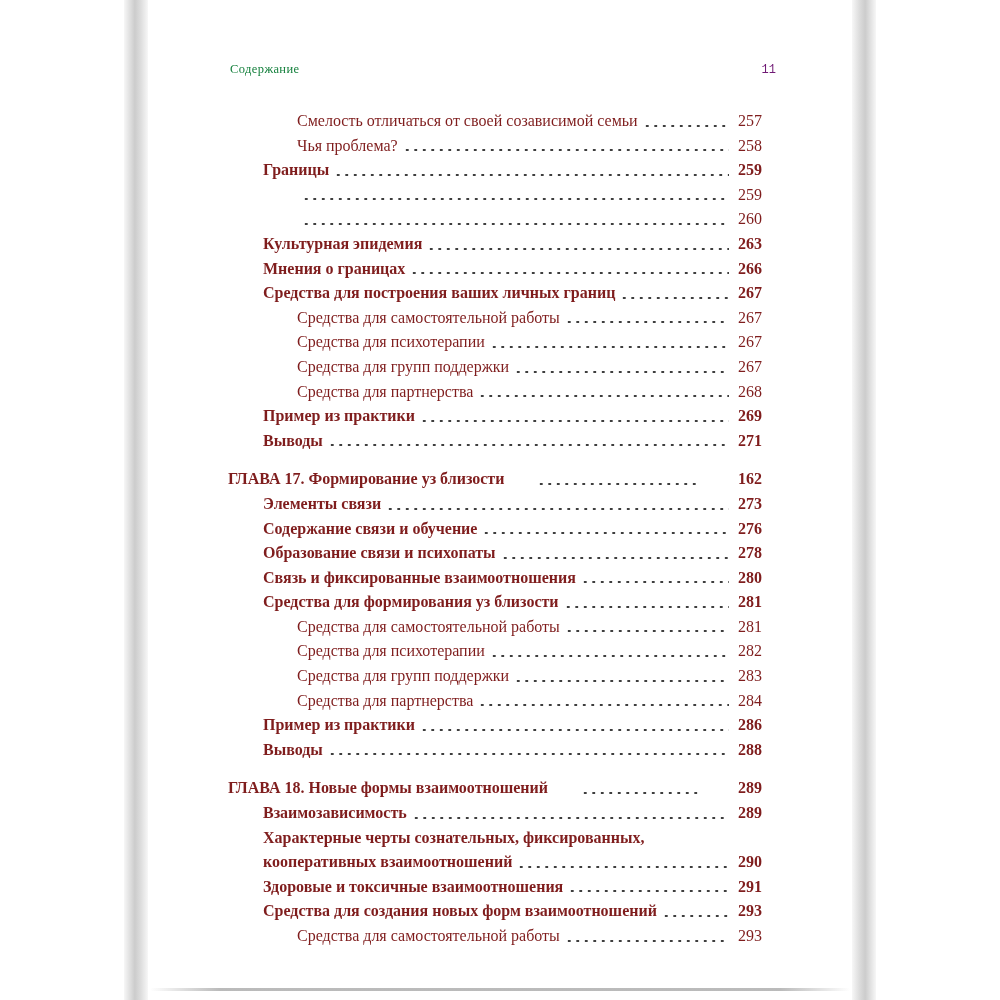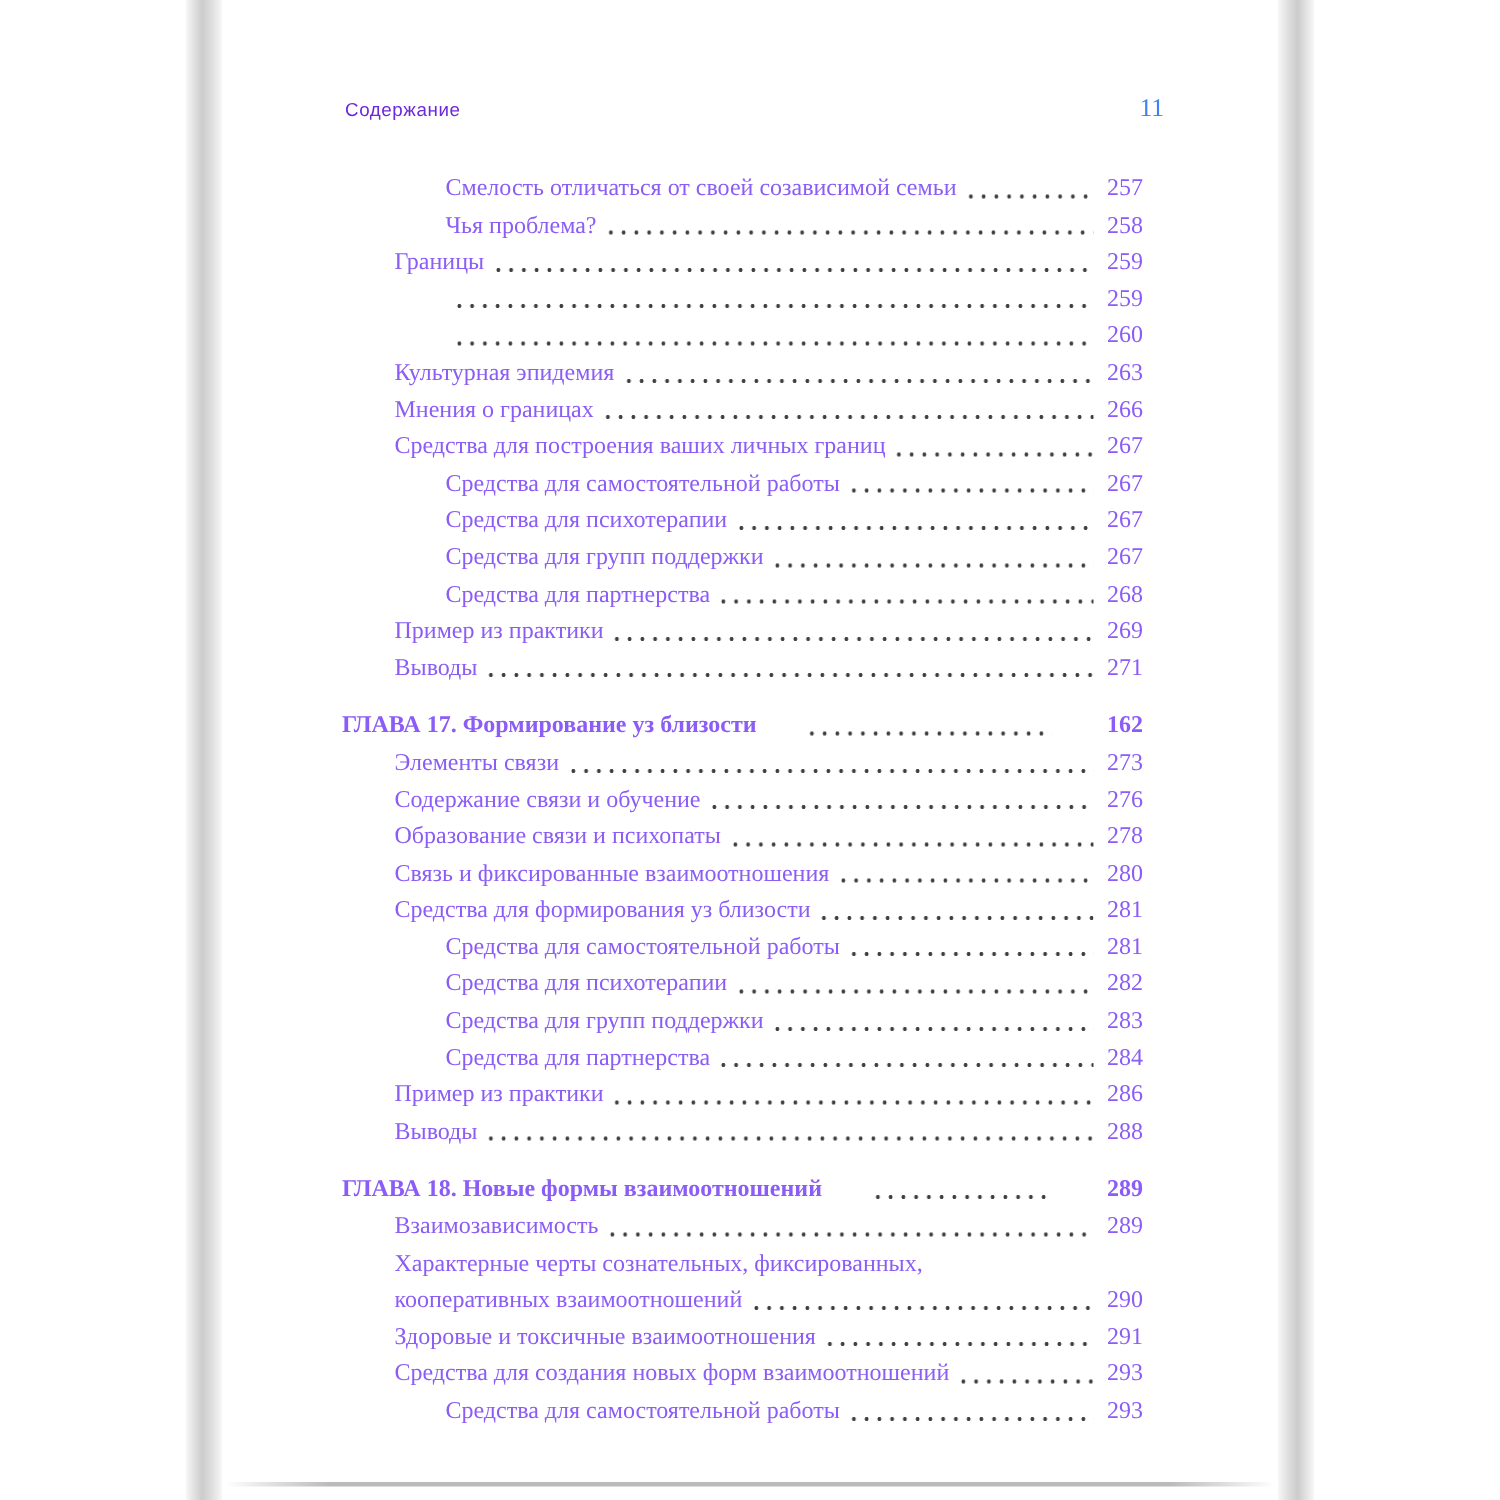--- a/index.html
+++ b/index.html
@@ -54,44 +54,44 @@
 
   
   .page-header {
     display: flex;
     justify-content: space-between;
     align-items: baseline;
     padding: 62px 76px 0 82px;
     margin-bottom: 30px;
   }
   .running-title {
-    font-family: Liberation Sans, sans-serif;
+    font-family: Liberation Serif, serif;
     font-size: 12.5px;
     letter-spacing: 0.4px;
-    color: #6d28d9;
+    color: #15803d;
     text-align: center;
   }
   .hdr-page-number {
-    font-family: Liberation Serif, serif;
-    font-size: 17px;
-    color: #3b82f6;
+    font-family: Liberation Mono, monospace;
+    font-size: 12px;
+    color: #701a75;
   }
 
   
-  .toc { color: #8b5cf6; margin-top: 32px; }
+  .toc { color: #7f1d1d; margin-top: 32px; }
   .row {
     display: flex;
     align-items: stretch;
     height: 24.6px;
     line-height: 24.6px;
     font-size: 16px;
     padding-left: 80px;
     padding-right: 90px;
   }
-  .row.lvl1 { padding-left: 115px; }
+  .row.lvl1 { padding-left: 115px; font-weight: bold; }
   .row.lvl2 { padding-left: 149px; }
   .row.chapter {
     font-weight: bold;
     margin-top: 14px;
     gap: 28px;
   }
   .title {
     white-space: nowrap;
     flex: 0 0 auto;
   }

